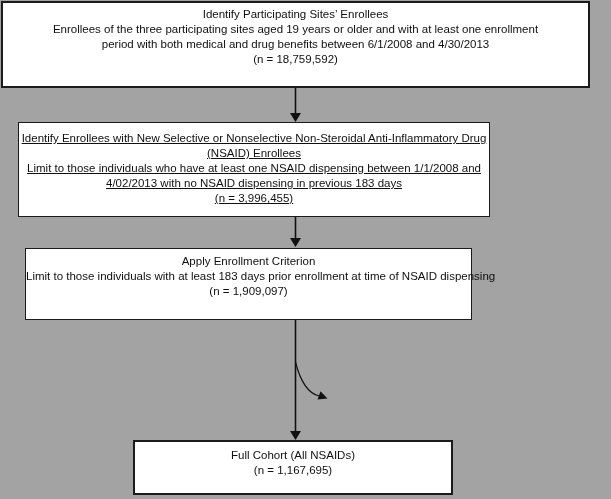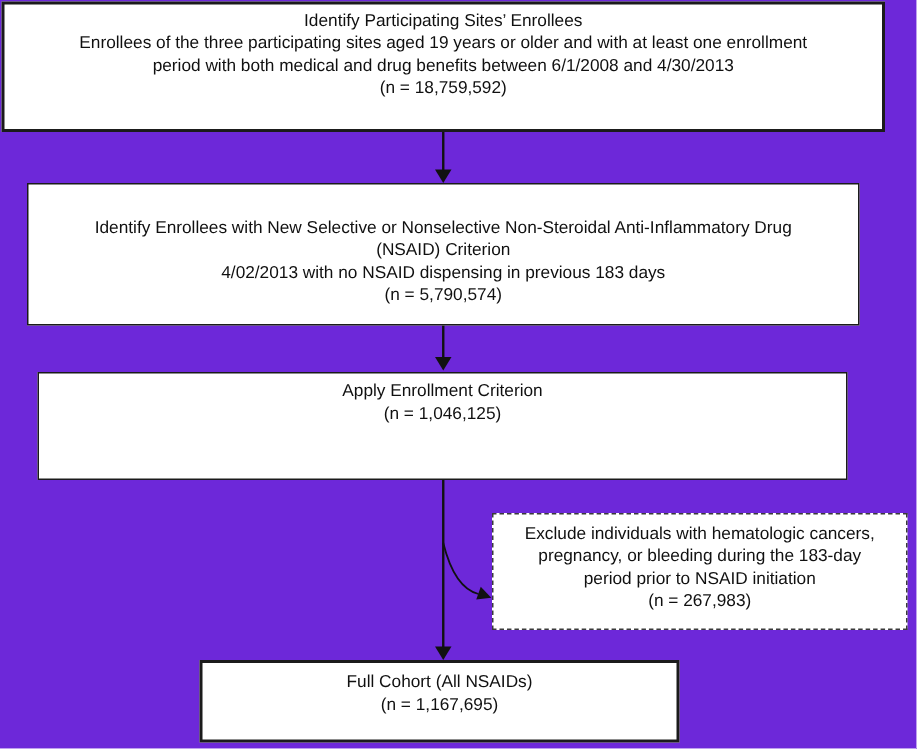--- a/index.html
+++ b/index.html
@@ -4,21 +4,21 @@
 <style>
   html, body {
     margin: 0;
     padding: 0;
     background: #ffffff;
   }
   .canvas {
     position: relative;
     width: 611px;
     height: 499px;
-    background: #6d28d9;
+    background: #a3a3a3;
     font-family: "Liberation Sans", "DejaVu Sans", sans-serif;
     font-size: 11.5px;
     line-height: 15px;
     color: #101010;
     overflow: hidden;
   }
   .arrows {
     position: absolute;
     left: 0;
     top: 0;
@@ -33,25 +33,26 @@
   }
   .box .ln {
     white-space: nowrap;
   }
   #box-step1 {
     left: 1px; top: 1px; width: 589px; height: 87px;
     border-width: 2px;
     padding-top: 4px;
   }
   #box-step2 {
-    left: 18px; top: 122px; width: 555px; height: 95px;
-    padding-top: 22px;
+    left: 18px; top: 122px; width: 472px; height: 95px;
+    padding-top: 8px;
+    text-decoration: underline;
   }
   #box-step3 {
-    left: 25px; top: 248px; width: 540px; height: 72px;
+    left: 25px; top: 248px; width: 447px; height: 72px;
     padding-top: 5px;
   }
   #box-exclusion {
     left: 328px; top: 342px; width: 277px; height: 78px;
     border: 1.5px dashed #3a3a3a;
     padding-top: 6px;
   }
   #box-final {
     left: 133px; top: 440px; width: 320px; height: 55px;
     border-width: 2px;
@@ -80,35 +81,31 @@
 
   <div class="box" id="box-step1">
     <div class="ln">Identify Participating Sites’ Enrollees</div>
     <div class="ln">Enrollees of the three participating sites aged 19 years or older and with at least one enrollment</div>
     <div class="ln">period with both medical and drug benefits between 6/1/2008 and 4/30/2013</div>
     <div class="ln">(n = 18,759,592)</div>
   </div>
 
   <div class="box" id="box-step2">
     <div class="ln">Identify Enrollees with New Selective or Nonselective Non-Steroidal Anti-Inflammatory Drug</div>
-    <div class="ln">(NSAID) Criterion</div>
+    <div class="ln">(NSAID) Enrollees</div>
+    <div class="ln">Limit to those individuals who have at least one NSAID dispensing between 1/1/2008 and</div>
     <div class="ln">4/02/2013 with no NSAID dispensing in previous 183 days</div>
-    <div class="ln">(n = 5,790,574)</div>
+    <div class="ln">(n = 3,996,455)</div>
   </div>
 
   <div class="box" id="box-step3">
     <div class="ln">Apply Enrollment Criterion</div>
-    <div class="ln">(n = 1,046,125)</div>
+    <div class="ln">Limit to those individuals with at least 183 days prior enrollment at time of NSAID dispensing</div>
+    <div class="ln">(n = 1,909,097)</div>
   </div>
 
-  <div class="box" id="box-exclusion">
-    <div class="ln">Exclude individuals with hematologic cancers,</div>
-    <div class="ln">pregnancy, or bleeding during the 183-day</div>
-    <div class="ln">period prior to NSAID initiation</div>
-    <div class="ln">(n = 267,983)</div>
-  </div>
 
   <div class="box" id="box-final">
     <div class="ln">Full Cohort (All NSAIDs)</div>
     <div class="ln">(n = 1,167,695)</div>
   </div>
 
 </div>
 
 </body></html>

